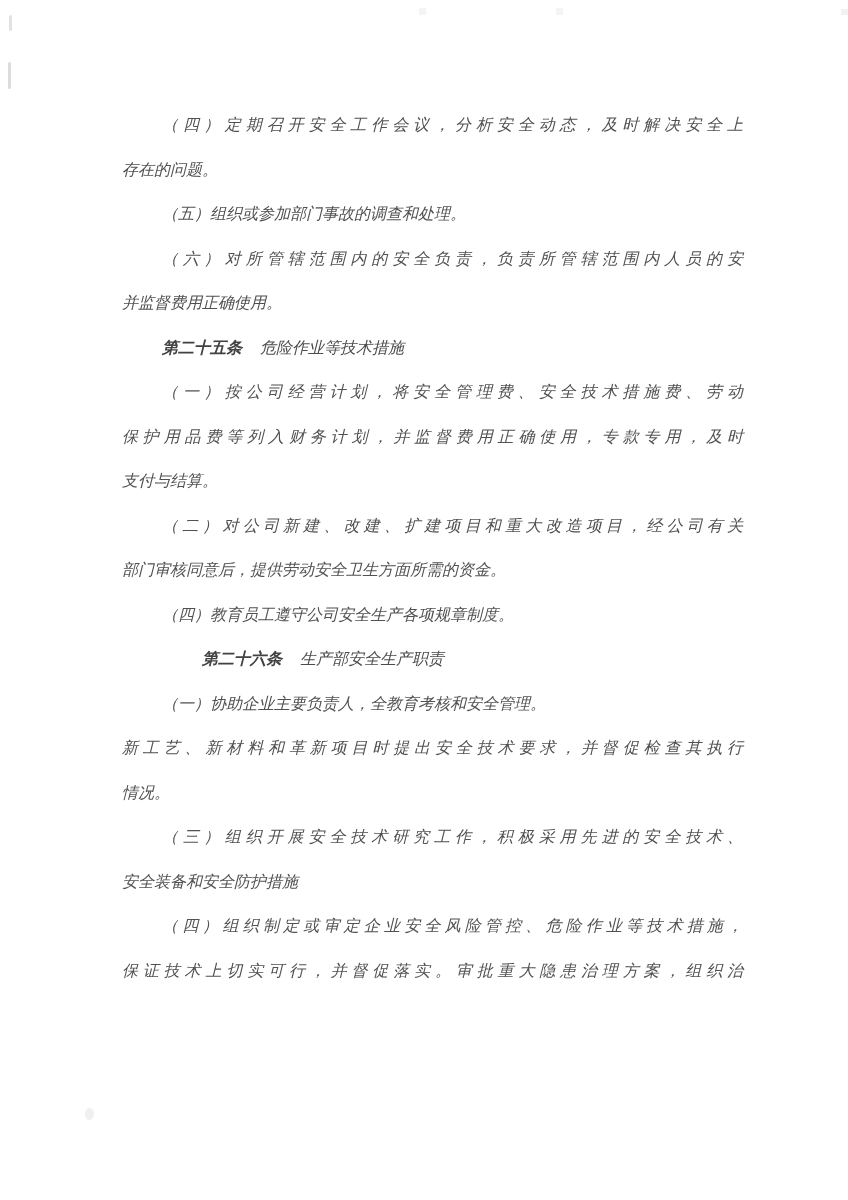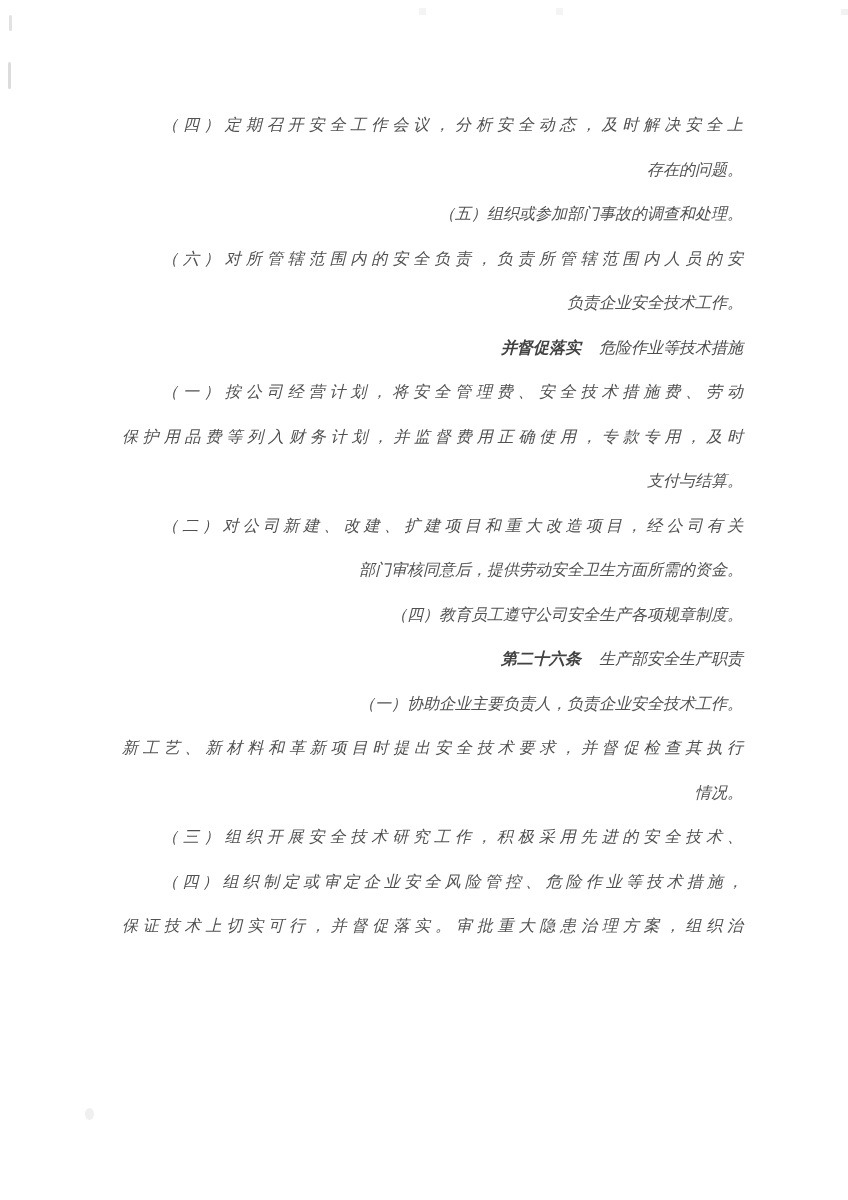--- a/index.html
+++ b/index.html
@@ -22,21 +22,21 @@
     left: 122px;
     top: 103px;
     width: 621px;
     font-size: 16px;
     line-height: 44.5px;
     color: #515151;
     letter-spacing: 0;
     font-style: italic;
   }
   .line {
-    text-align: right;
+    text-align: left;
     min-height: 44.5px;
   }
   .line.fill {
     text-align: justify;
     text-align-last: justify;
   }
   .line.indent {
     padding-left: 40px;
   }
   .h-num {
@@ -68,29 +68,30 @@
   <div class="artifact art-3"></div>
   <div class="artifact art-4"></div>
   <div class="artifact art-5"></div>
   <div class="artifact art-6"></div>
 
   <div class="doc" style="color: rgb(81, 81, 81);">
       <div class="line fill indent">（四）定期召开安全工作会议，分析安全动态，及时解决安全上</div>
       <div class="line">存在的问题。</div>
       <div class="line indent">（五）组织或参加部门事故的调查和处理。</div>
       <div class="line fill indent">（六）对所管辖范围内的安全负责，负责所管辖范围内人员的安</div>
-      <div class="line">负责企业安全技术工作。</div>
-      <div class="line indent"><span class="h-num" style="color: rgb(66, 66, 66);">并督促落实</span><span class="h-title">危险作业等技术措施</span></div>
+      <div class="line">并监督费用正确使用。</div>
+      <div class="line indent"><span class="h-num" style="color: rgb(66, 66, 66);">第二十五条</span><span class="h-title">危险作业等技术措施</span></div>
       <div class="line fill indent">（一）按公司经营计划，将安全管理费、安全技术措施费、劳动</div>
       <div class="line fill">保护用品费等列入财务计划，并监督费用正确使用，专款专用，及时</div>
       <div class="line">支付与结算。</div>
       <div class="line fill indent">（二）对公司新建、改建、扩建项目和重大改造项目，经公司有关</div>
       <div class="line">部门审核同意后，提供劳动安全卫生方面所需的资金。</div>
       <div class="line indent">（四）教育员工遵守公司安全生产各项规章制度。</div>
       <div class="line indent"><span class="h-num" style="color: rgb(66, 66, 66); margin-left: 40px;">第二十六条</span><span class="h-title">生产部安全生产职责</span></div>
-      <div class="line indent">（一）协助企业主要负责人，负责企业安全技术工作。</div>
+      <div class="line indent">（一）协助企业主要负责人，全教育考核和安全管理。</div>
       <div class="line fill">新工艺、新材料和革新项目时提出安全技术要求，并督促检查其执行</div>
       <div class="line">情况。</div>
       <div class="line fill indent">（三）组织开展安全技术研究工作，积极采用先进的安全技术、</div>
+      <div class="line">安全装备和安全防护措施</div>
       <div class="line fill indent">（四）组织制定或审定企业安全风险管控、危险作业等技术措施，</div>
       <div class="line fill">保证技术上切实可行，并督促落实。审批重大隐患治理方案，组织治</div>
     </div>
 </div>
 
 </body></html>

